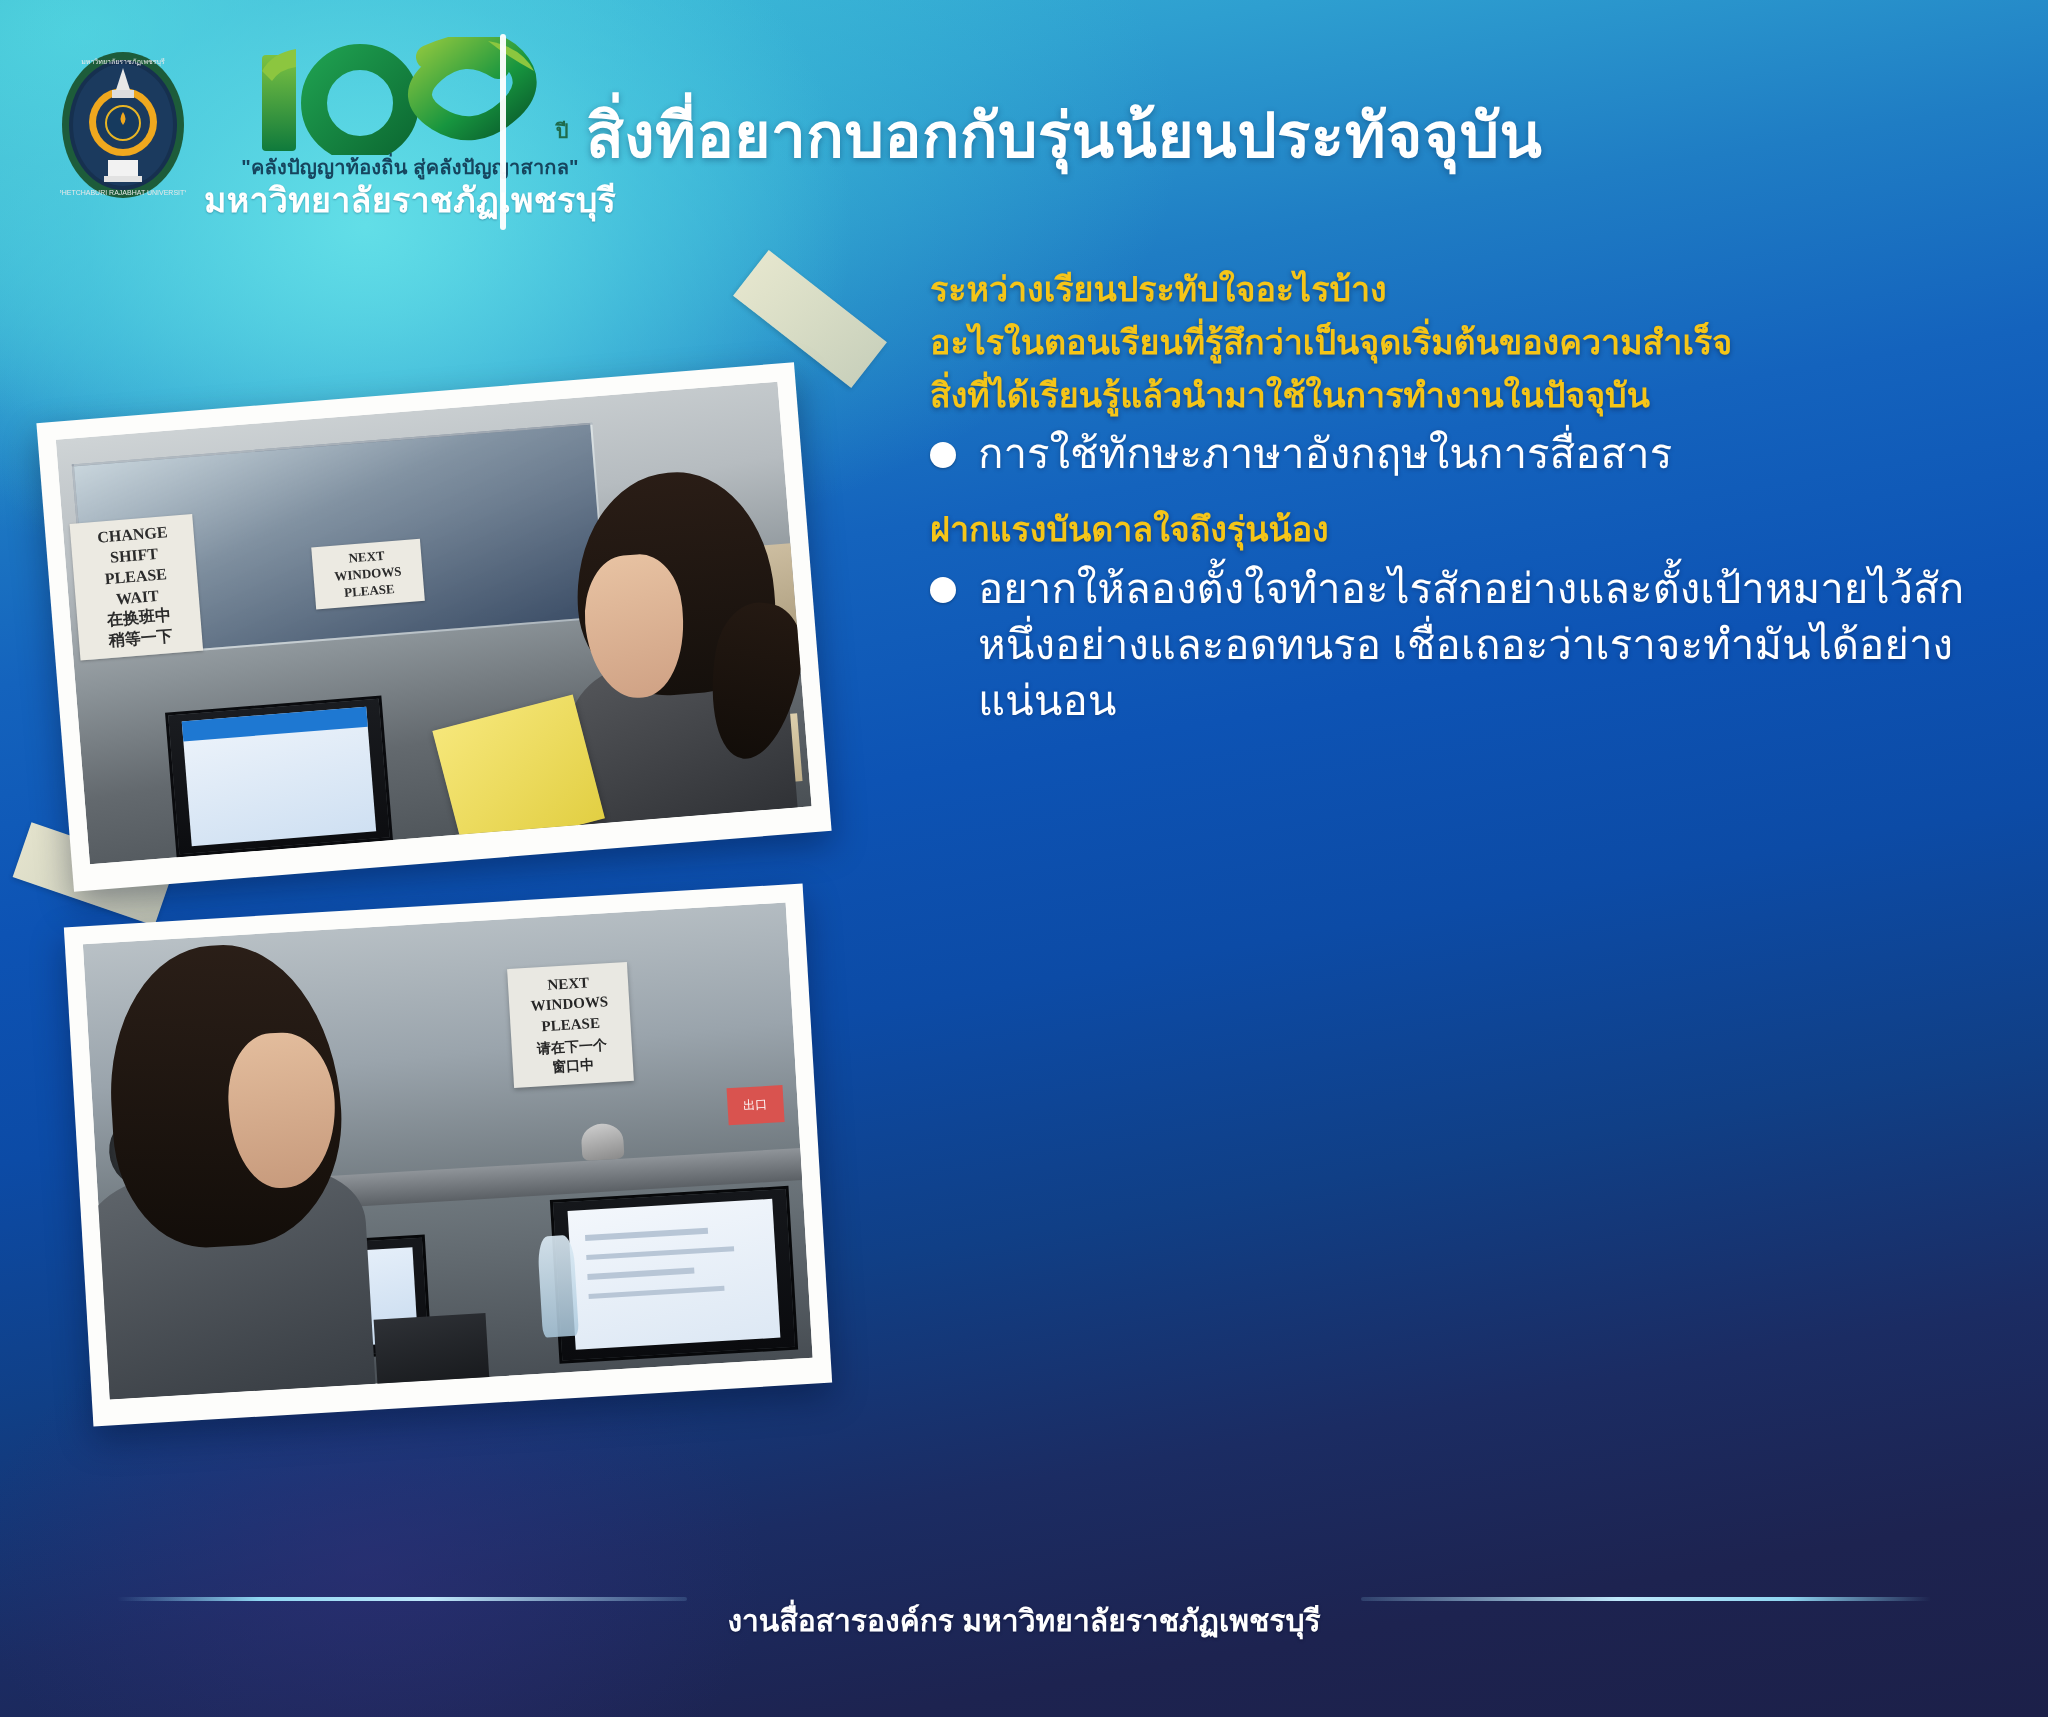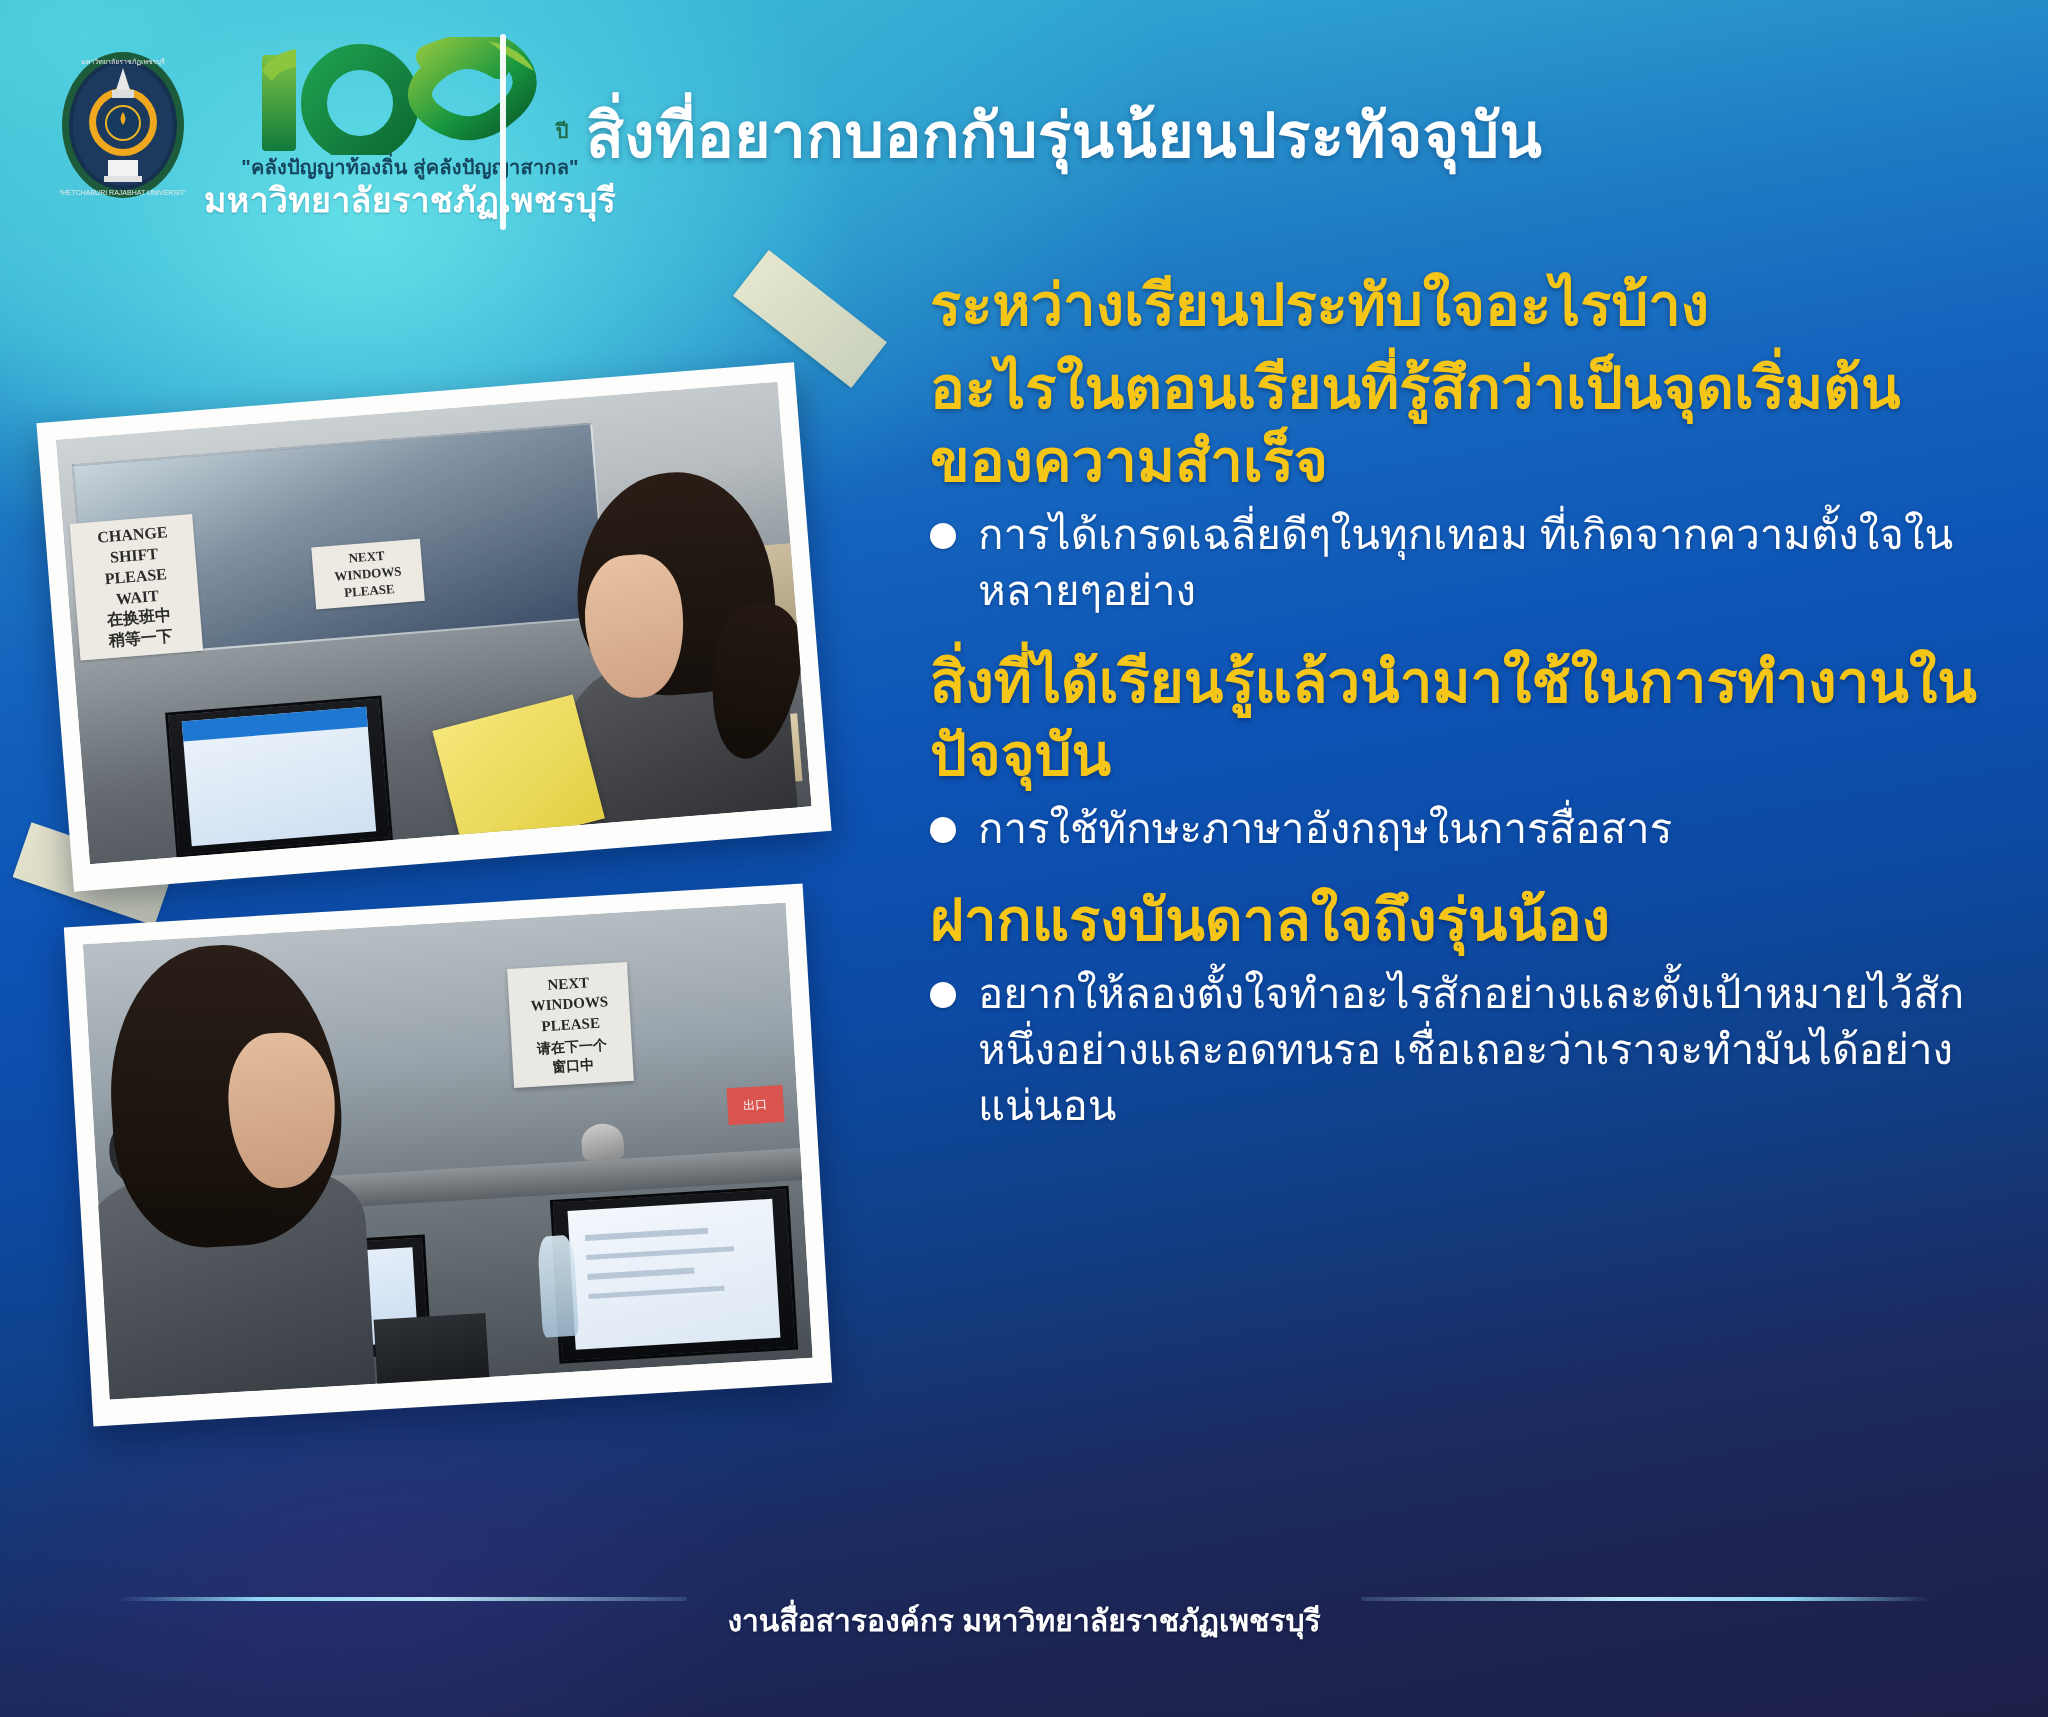--- a/index.html
+++ b/index.html
@@ -264,21 +264,21 @@
   }
 
   
   #content{
     position:absolute; left:930px; top:268px;
     width:1060px;
   }
   .sec{ margin-bottom:4px; }
   .sec-title{
     color:#F5C518;
-    font-size:58px; font-weight:bold; line-height:1.26;
+    font-size:34px; font-weight:bold; line-height:1.26;
     text-shadow:0 2px 5px rgba(0,20,60,.45);
     margin-bottom:10px;
   }
   .bullet-row{
     display:flex; align-items:flex-start; gap:22px;
     margin-bottom:26px;
   }
   .dot{
     flex:none; width:26px; height:26px; border-radius:50%;
     background:#ffffff; margin-top:16px;
@@ -440,24 +440,20 @@
   </div>
 
   <div id="content">
 
     <div class="sec">
       <div class="sec-title">ระหว่างเรียนประทับใจอะไรบ้าง</div>
     </div>
 
     <div class="sec">
       <div class="sec-title">อะไรในตอนเรียนที่รู้สึกว่าเป็นจุดเริ่มต้นของความสำเร็จ</div>
-      <div class="bullet-row">
-        <span class="dot"></span>
-        <span class="bullet-text">การได้เกรดเฉลี่ยดีๆในทุกเทอม ที่เกิดจากความตั้งใจในหลายๆอย่าง</span>
-      </div>
     </div>
 
     <div class="sec">
       <div class="sec-title">สิ่งที่ได้เรียนรู้แล้วนำมาใช้ในการทำงานในปัจจุบัน</div>
       <div class="bullet-row">
         <span class="dot"></span>
         <span class="bullet-text">การใช้ทักษะภาษาอังกฤษในการสื่อสาร</span>
       </div>
     </div>
 

